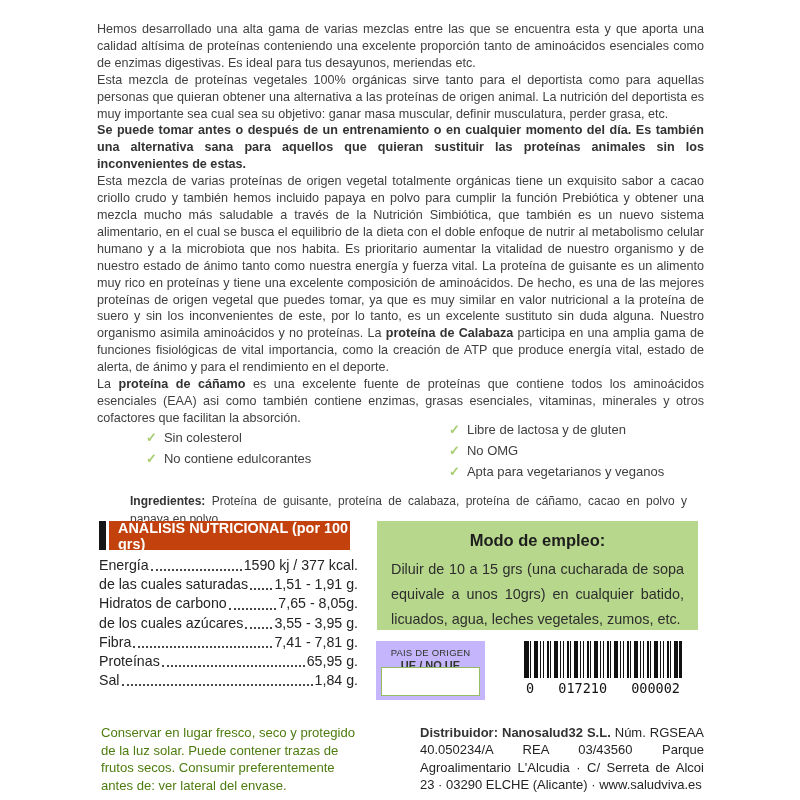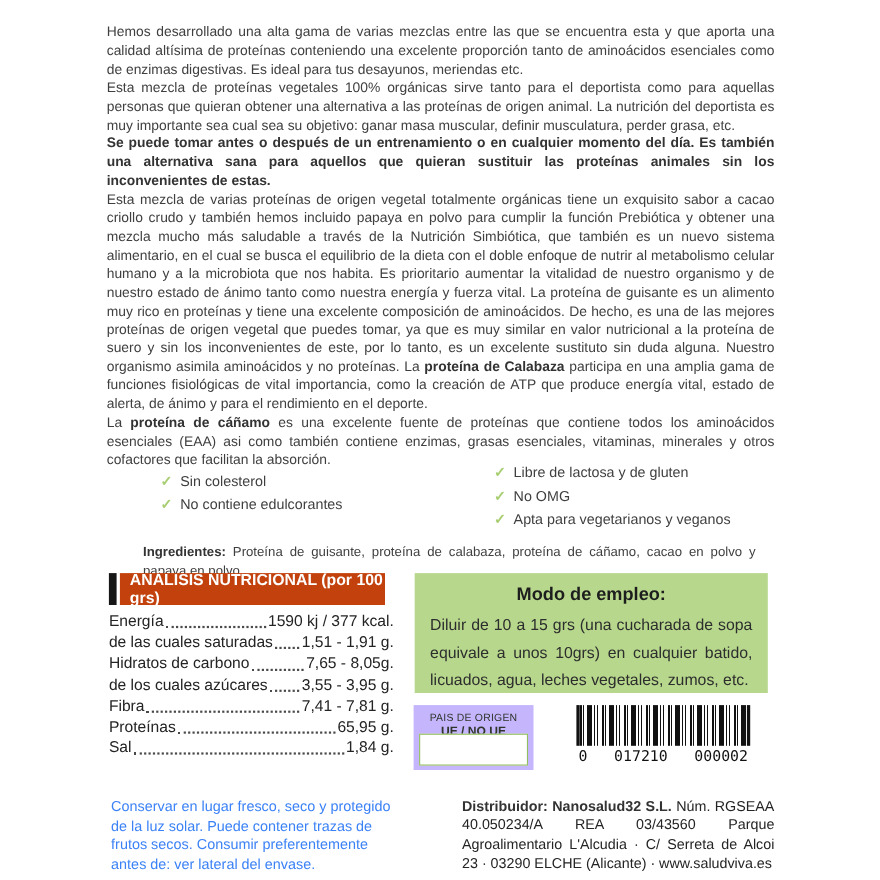--- a/index.html
+++ b/index.html
@@ -31,21 +31,21 @@
   .nut-band{flex:1;background:#c2410c;color:#ffffff;font-weight:700;font-size:14.4px;
             display:flex;align-items:center;padding-left:9px;margin-right:8px;}
   .nut-rows{font-size:14.2px;color:#242424;}
   .nrow{display:flex;align-items:flex-end;line-height:19.2px;}
   .nlabel{white-space:nowrap;text-align:right;}
   .ndots{flex:1;border-bottom:2px dotted #4a4a4a;margin:0 2px 4px 2px;min-width:8px;}
   .nvalue{white-space:nowrap;}
 
   
   .storage{position:absolute;left:101px;top:711px;width:268px;
-           font-size:13.1px;line-height:17.6px;color:#3b82f6;}
+           font-size:13.1px;line-height:17.6px;color:#4d7c0f;}
 
   
   .usage-box{position:absolute;left:377px;top:521px;width:321px;height:109px;
              background:#b7d88c;box-sizing:border-box;padding:8px 14px;}
   .usage-title{text-align:center;font-weight:700;font-size:16.5px;color:#1d1d1d;margin:2px 0 7px;}
   .usage-body{font-size:14.4px;line-height:25px;text-align:justify;color:#2d2d2d;}
 
   
   .origin-box{position:absolute;left:376px;top:641px;width:109px;height:59px;
               background:#c4b5fd;box-sizing:border-box;text-align:center;padding-top:6px;}

